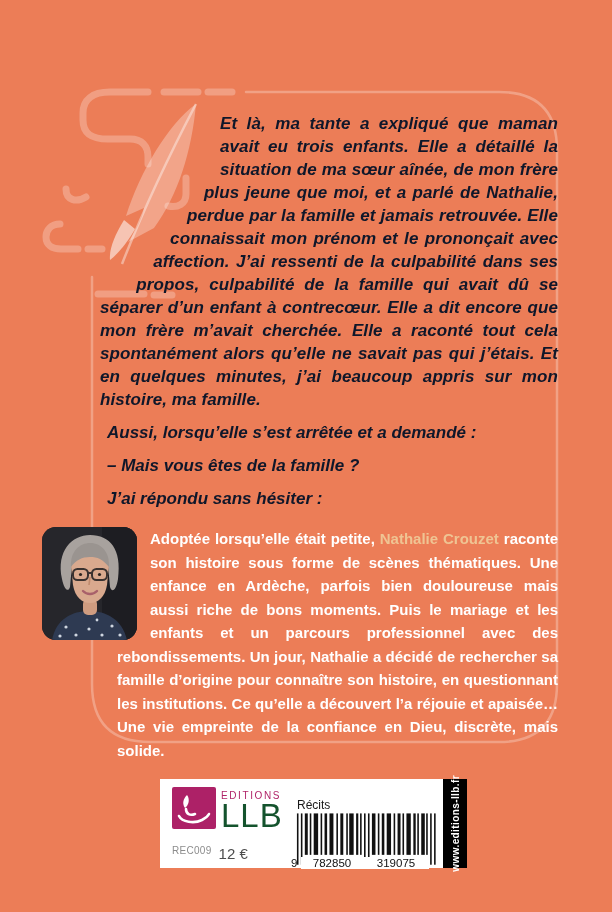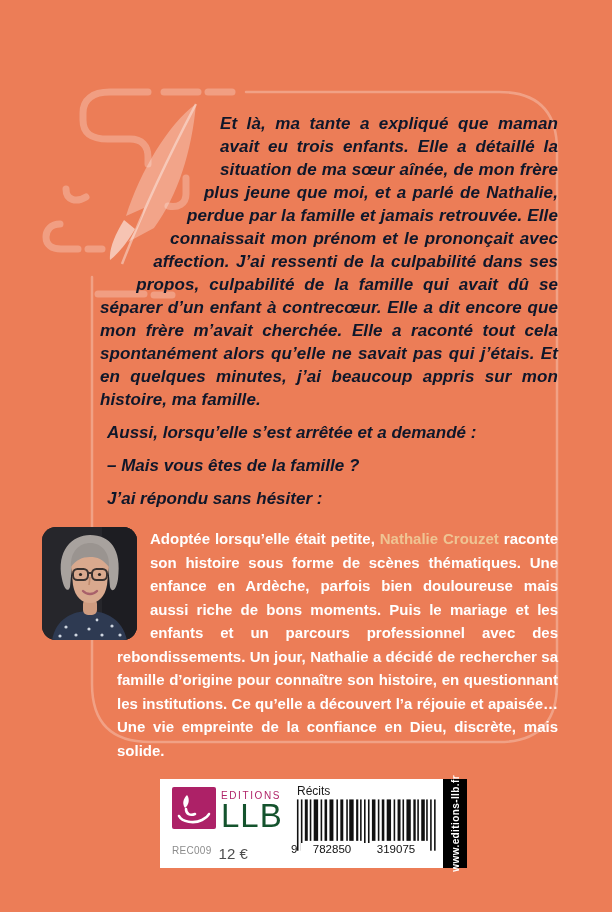--- a/index.html
+++ b/index.html
@@ -75,21 +75,21 @@
     margin-top:3px;
   }
   .logo-llb{
     color:#14532d;font-size:33px;line-height:30px;font-weight:400;
     letter-spacing:1px;
   }
   .price-row{margin-top:auto;display:flex;align-items:flex-start;gap:7px;}
   .ref-code{font-size:10px;color:#8C8C8C;letter-spacing:.3px;}
   .price{font-size:15px;color:#4D4D4D;}
 
-  .pub-right{flex:1;padding:5px 4px 4px 2px;box-sizing:border-box;}
+  .pub-right{flex:1;padding:19px 4px 4px 2px;box-sizing:border-box;}
   .category{font-size:12px;color:#1a1a1a;margin:0 0 1px 6px;}
   .barcode{position:relative;width:148px;height:62px;}
   .barcode svg{position:absolute;left:0;top:0;}
   .barcode-digits{
     position:absolute;left:0;top:44px;width:148px;
     display:flex;align-items:flex-start;
     font-size:11.5px;color:#111;
   }
   .bd-prefix{width:10px;text-align:left;}
   .bd-g1{width:62px;text-align:center;background:#fff;}

